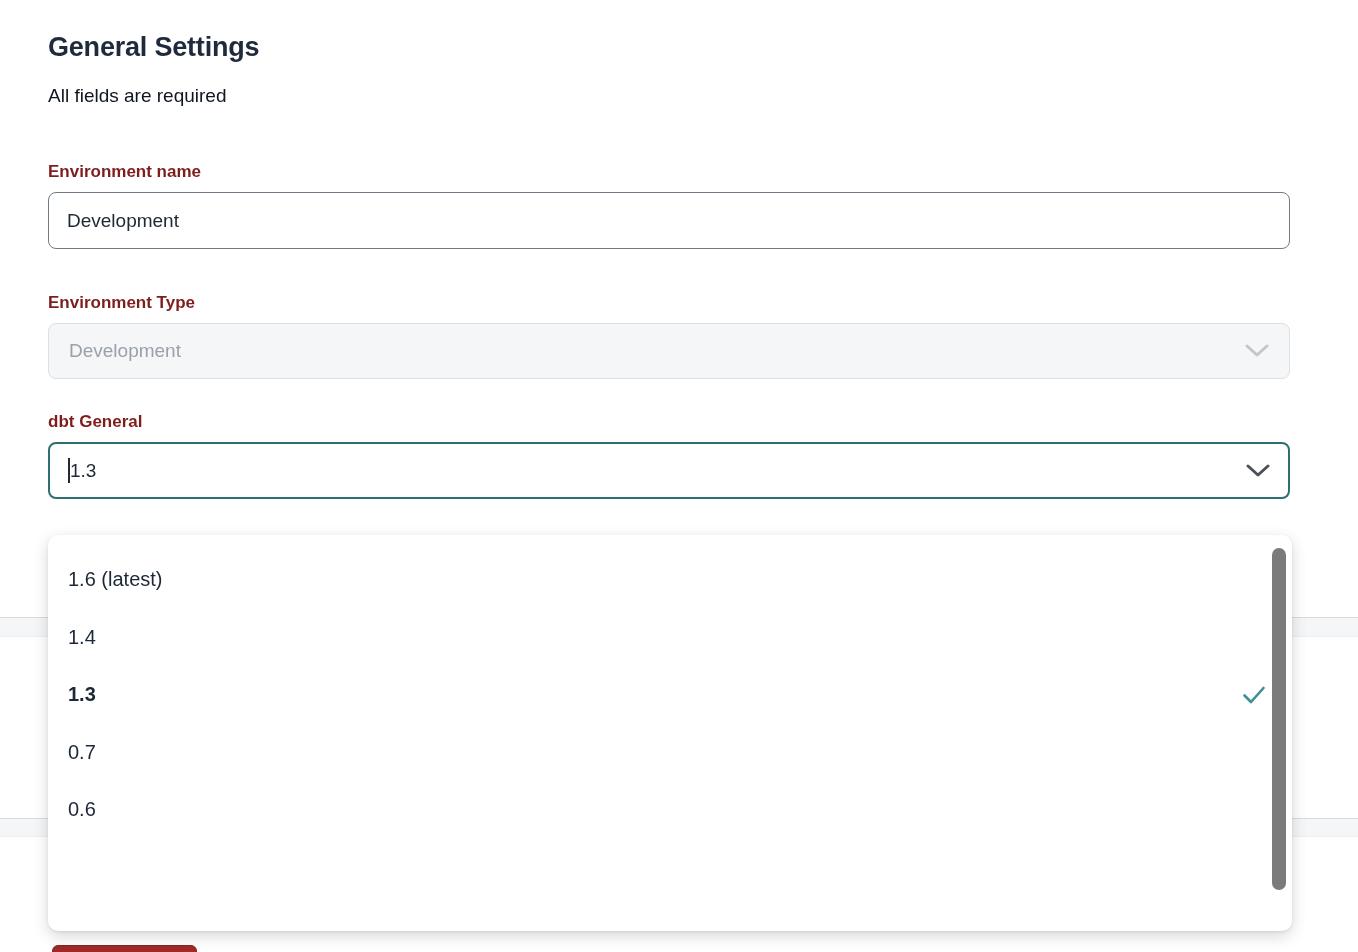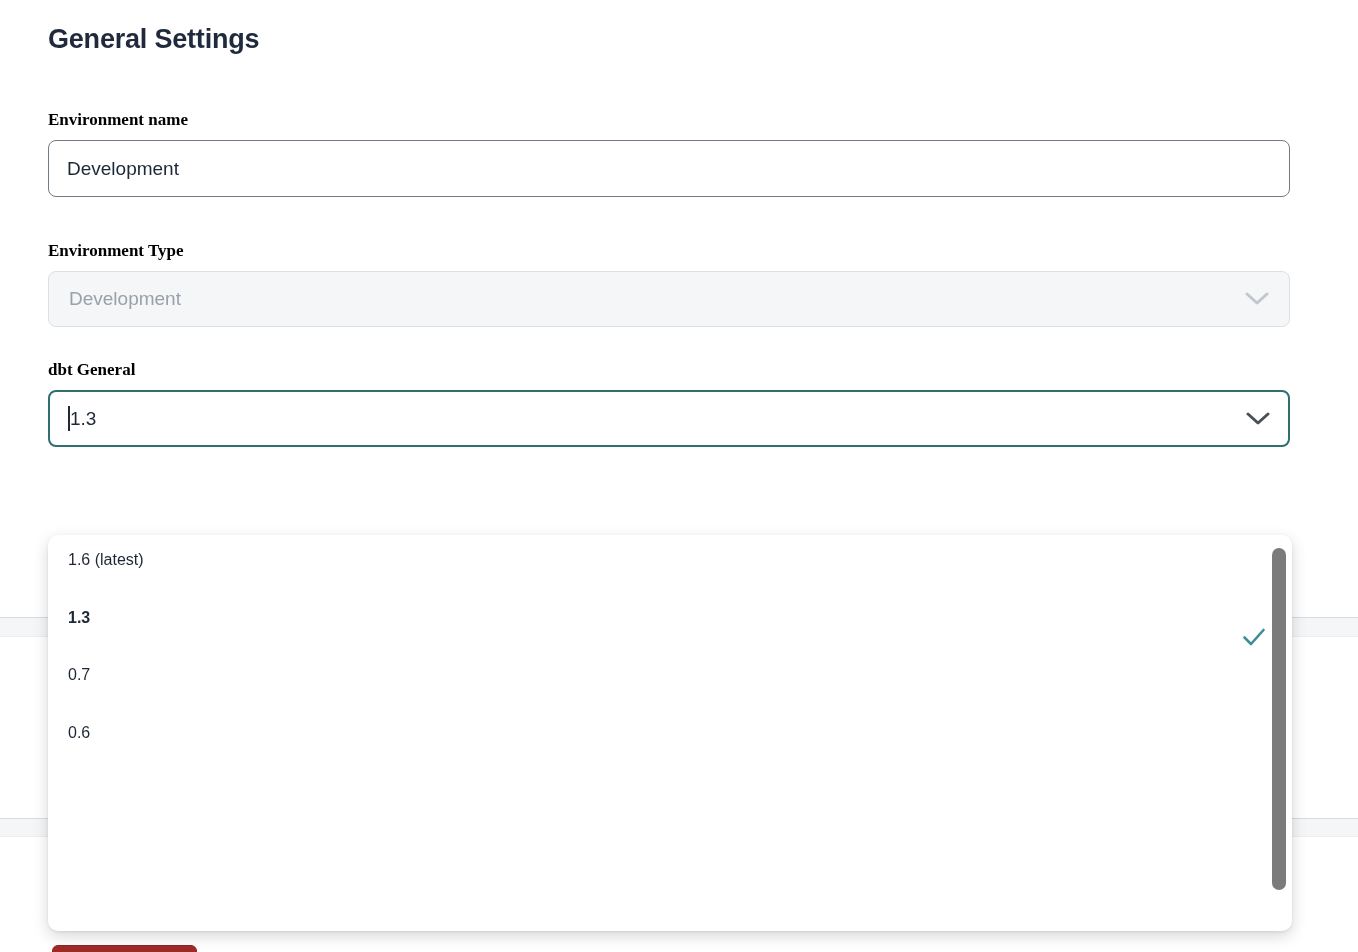--- a/index.html
+++ b/index.html
@@ -20,29 +20,29 @@
     border-top: 1px solid #d9dcdf;
     border-bottom: 1px solid #eceef0;
     z-index: 1;
   }
   #band-1 { top: 617px; height: 20px; }
   #band-2 { top: 818px; height: 19px; }
 
   .content { position: absolute; top: 0; left: 48px; width: 1242px; z-index: 2; }
 
   .page-title {
-    margin-top: 24px;
+    margin-top: 32px;
     font-size: 27px; line-height: 31px; font-weight: 700;
     color: #1f2a3c; letter-spacing: -0.2px;
   }
   .page-subtitle { margin-top: 22px; font-size: 19px; line-height: 22px; color: #10161e; }
 
   .field-label {
     display: block; font-size: 17px; line-height: 20px;
-    font-weight: 700; color: #000000; font-family: Liberation Serif, serif;
+    font-weight: 700; color: #7f1d1d;
   }
   #label-env-name { margin-top: 55px; }
   #label-env-type { margin-top: 44px; }
   #label-dbt-version { margin-top: 33px; }
 
   .text-input {
     margin-top: 10px; width: 100%; height: 57px;
     border: 1px solid #717a85; border-radius: 8px; background: #fff;
     font-size: 19px; color: var(--text-primary, #1d2836);
     padding: 0 18px; display: flex; align-items: center;
@@ -73,22 +73,22 @@
 
   
   .dropdown {
     position: absolute; left: 48px; top: 535px;
     width: 1244px; height: 396px;
     background: #fff; border-radius: 10px;
     box-shadow: 0 5px 16px rgba(0,0,0,0.16), 0 1px 3px rgba(0,0,0,0.08);
     z-index: 10; overflow: hidden; padding-top: 16px;
   }
   .dd-item {
-    height: 57.5px; display: flex; 
-    padding: 0 26px 0 20px; font-size: 16px; color: #1d2836;
+    height: 57.5px; display: flex; align-items: center;
+    padding: 0 26px 0 20px; font-size: 20px; color: #1d2836;
     position: relative; cursor: pointer;
   }
   .dd-item.selected { font-weight: 700; }
   .dd-check { position: absolute; right: 26px; top: 50%; transform: translateY(-50%); }
 
   .dd-scrollbar {
     position: absolute; right: 6px; top: 13px;
     width: 14px; height: 342px;
     background: #7b7b7b; border-radius: 7px;
   }
@@ -103,20 +103,21 @@
   }
 </style>
 </head>
 <body>
 
 <div class="band" id="band-1"></div>
 <div class="band" id="band-2"></div>
 
 <div class="content">
   <h1 class="page-title">General Settings</h1>
+  <p class="page-subtitle">All fields are required</p>
 
   <label class="field-label" id="label-env-name">Environment name</label>
   <div class="text-input">
     <span>Development</span>
   </div>
 
   <label class="field-label" id="label-env-type">Environment Type</label>
   <div class="select-disabled">
     <span>Development</span>
     <svg class="chev" width="24" height="14" viewBox="0 0 24 14">
@@ -134,20 +135,23 @@
       <path d="M2 2 L12 11 L22 2" fill="none" stroke="#4b5158" stroke-width="3" stroke-linecap="round" stroke-linejoin="round"></path>
     </svg>
   </div>
 </div>
 
 <div class="dropdown">
   <div id="dd-items">
       <div class="dd-item">
         <span>1.6 (latest)</span>
       </div>
+      <div class="dd-item">
+        <span>1.4</span>
+      </div>
       <div class="dd-item selected">
         <span>1.3</span>
         <svg class="dd-check" width="24" height="22" viewBox="0 0 24 22">
           <path d="M2.5 11.5 L9 18 L21.5 4" fill="none" stroke="var(--accent-check, #3f8d95)" stroke-width="2.6" stroke-linecap="round" stroke-linejoin="round"></path>
         </svg>
       </div>
       <div class="dd-item">
         <span>0.7</span>
       </div>
       <div class="dd-item">

